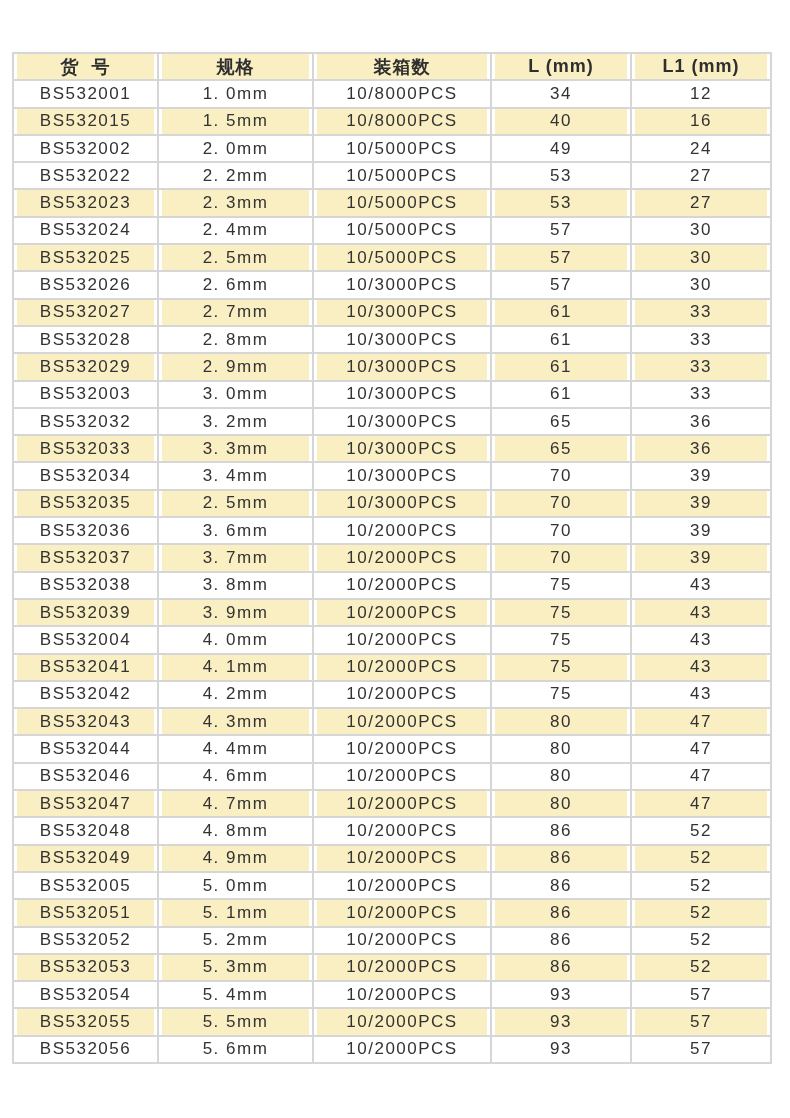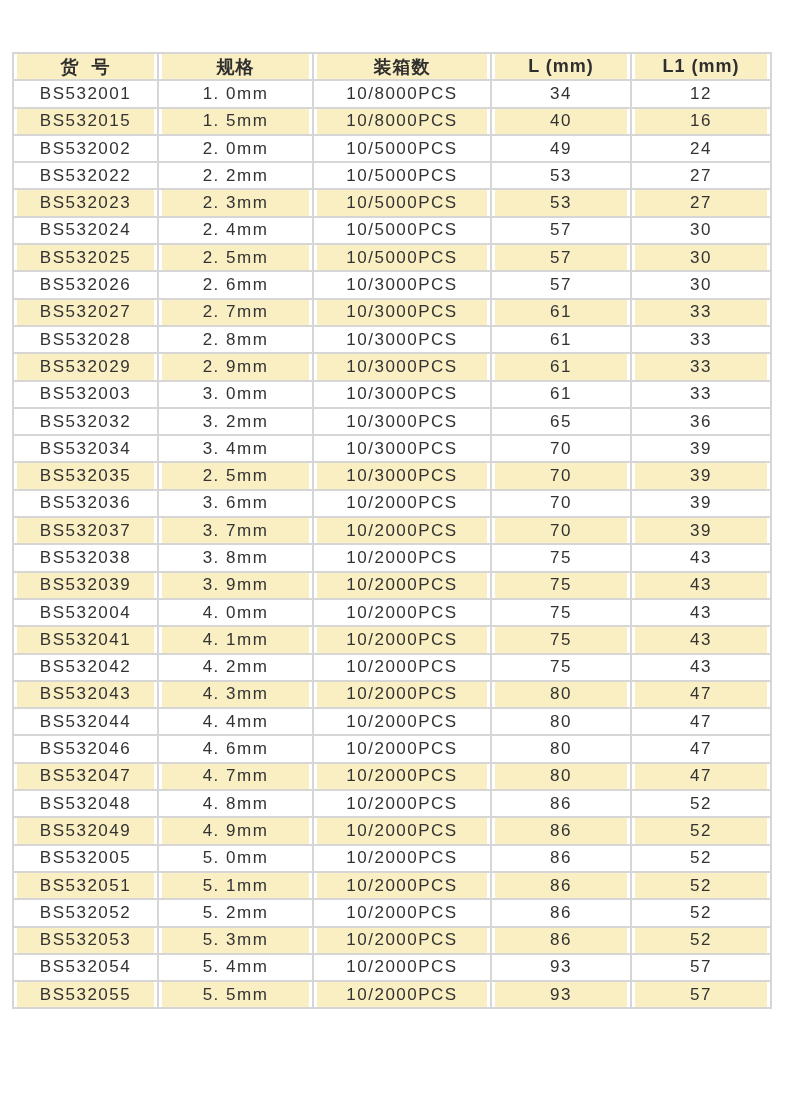--- a/index.html
+++ b/index.html
@@ -162,20 +162,27 @@
           <td>61</td>
           <td>33</td>
         </tr>
         <tr>
           <td>BS532032</td>
           <td>3. 2mm</td>
           <td>10/3000PCS</td>
           <td>65</td>
           <td>36</td>
         </tr>
+        <tr class="alt">
+          <td>BS532033</td>
+          <td>3. 3mm</td>
+          <td>10/3000PCS</td>
+          <td>65</td>
+          <td>36</td>
+        </tr>
         <tr>
           <td>BS532034</td>
           <td>3. 4mm</td>
           <td>10/3000PCS</td>
           <td>70</td>
           <td>39</td>
         </tr>
         <tr class="alt">
           <td>BS532035</td>
           <td>2. 5mm</td>
@@ -305,19 +312,26 @@
         <tr>
           <td>BS532054</td>
           <td>5. 4mm</td>
           <td>10/2000PCS</td>
           <td>93</td>
           <td>57</td>
         </tr>
         <tr class="alt">
           <td>BS532055</td>
           <td>5. 5mm</td>
+          <td>10/2000PCS</td>
+          <td>93</td>
+          <td>57</td>
+        </tr>
+        <tr>
+          <td>BS532056</td>
+          <td>5. 6mm</td>
           <td>10/2000PCS</td>
           <td>93</td>
           <td>57</td>
         </tr>
       </tbody>
   </table>
 </div>
 
 </body></html>

